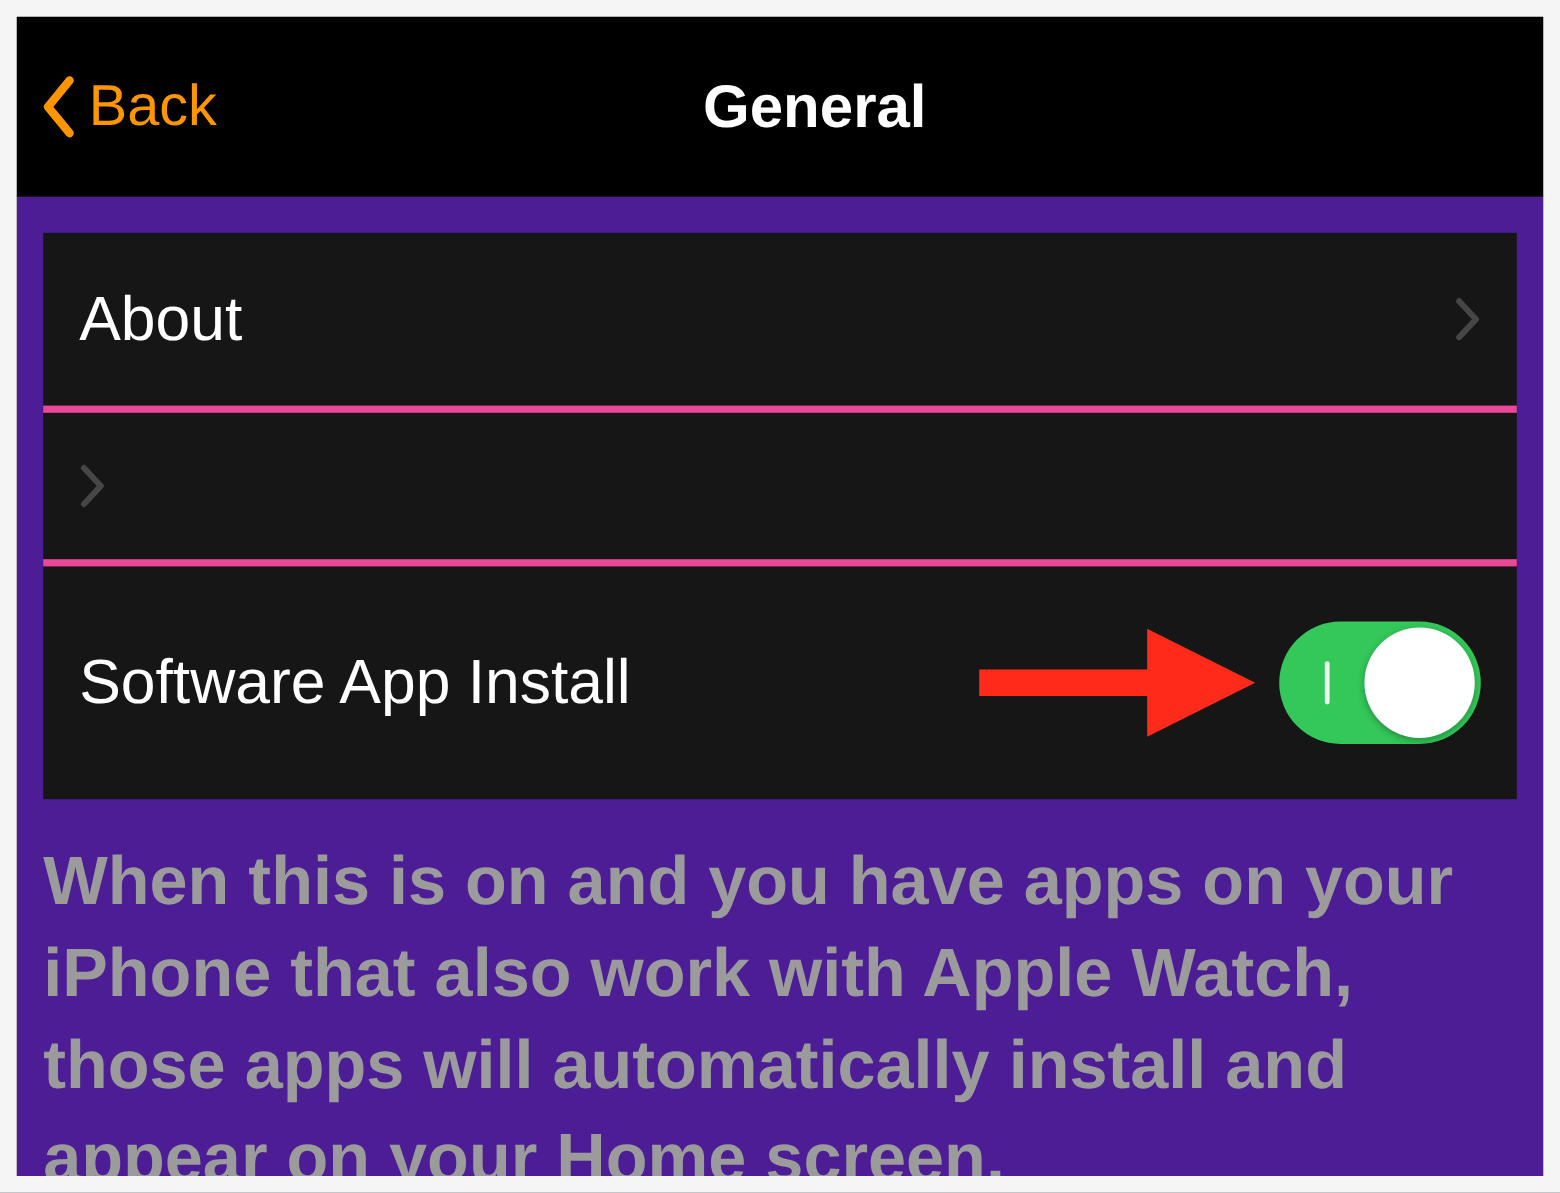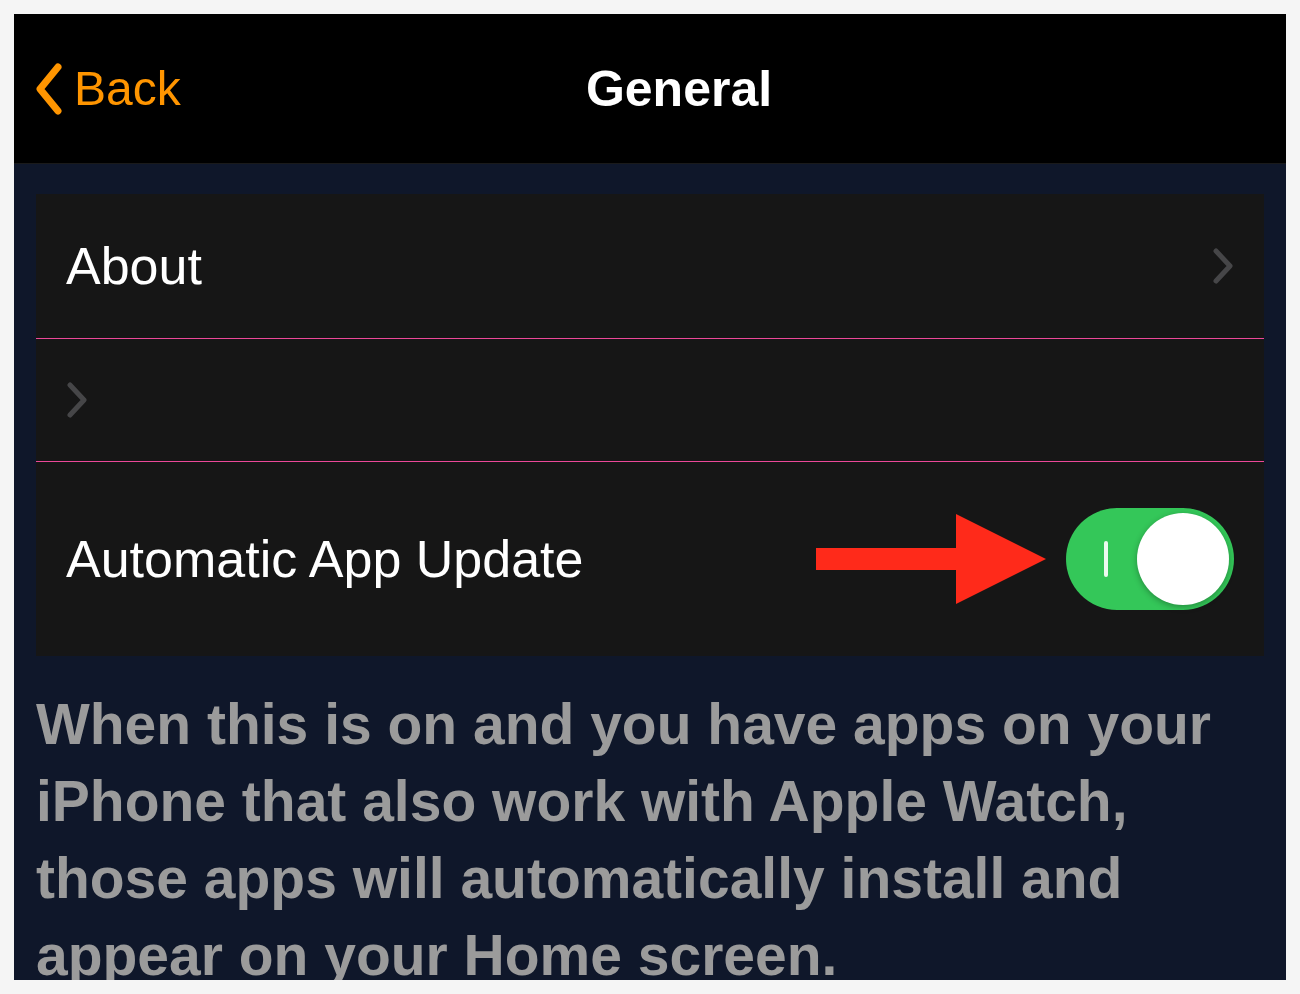--- a/index.html
+++ b/index.html
@@ -11,21 +11,21 @@
       font-family: -apple-system, BlinkMacSystemFont, "Helvetica Neue", Helvetica, Arial, sans-serif;
       background: #000000;
       width: 1300px;
       height: 994px;
       overflow: hidden;
       border: 14px solid #f5f5f5;
     }
     .container {
       width: 100%;
       height: 100%;
-      background: #0f172a;
+      background: #4c1d95;
     }
     .nav-bar {
       display: flex;
       align-items: center;
       height: 150px;
       background: #000000;
       position: relative;
       border-bottom: 1px solid #1a1a1a;
     }
     .back-button {
@@ -56,21 +56,21 @@
     }
     .list-group {
       background: #161616;
       margin: 0 22px;
     }
     .list-item {
       display: flex;
       align-items: center;
       justify-content: space-between;
       padding: 42px 30px 42px 30px;
-      border-bottom: 1px solid #ec4899;
+      border-bottom: 6px solid #ec4899;
       cursor: pointer;
     }
     .list-item:last-child {
       border-bottom: none;
     }
     .list-item-label {
       color: #ffffff;
       font-size: 52px;
       font-weight: 400;
     }
@@ -153,21 +153,21 @@
         </svg>
       </div>
 
       <div class="list-item">
         <svg class="chevron-right" viewBox="0 0 22 38">
           <polyline points="4,4 18,19 4,34" fill="none" stroke="#8e8e93" stroke-width="5" stroke-linecap="round" stroke-linejoin="round"></polyline>
         </svg>
       </div>
 
       <div class="list-item">
-        <span class="list-item-label">Automatic App Update</span>
+        <span class="list-item-label">Software App Install</span>
         <div class="toggle-row">
           <svg class="annotation-arrow" viewBox="0 0 240 110">
             <line x1="10" y1="55" x2="160" y2="55" stroke="#ff2a1a" stroke-width="22"></line>
             <polygon points="150,10 240,55 150,100" fill="#ff2a1a"></polygon>
           </svg>
           <div class="toggle">
             <div class="toggle-tick"></div>
             <div class="toggle-knob"></div>
           </div>
         </div>

